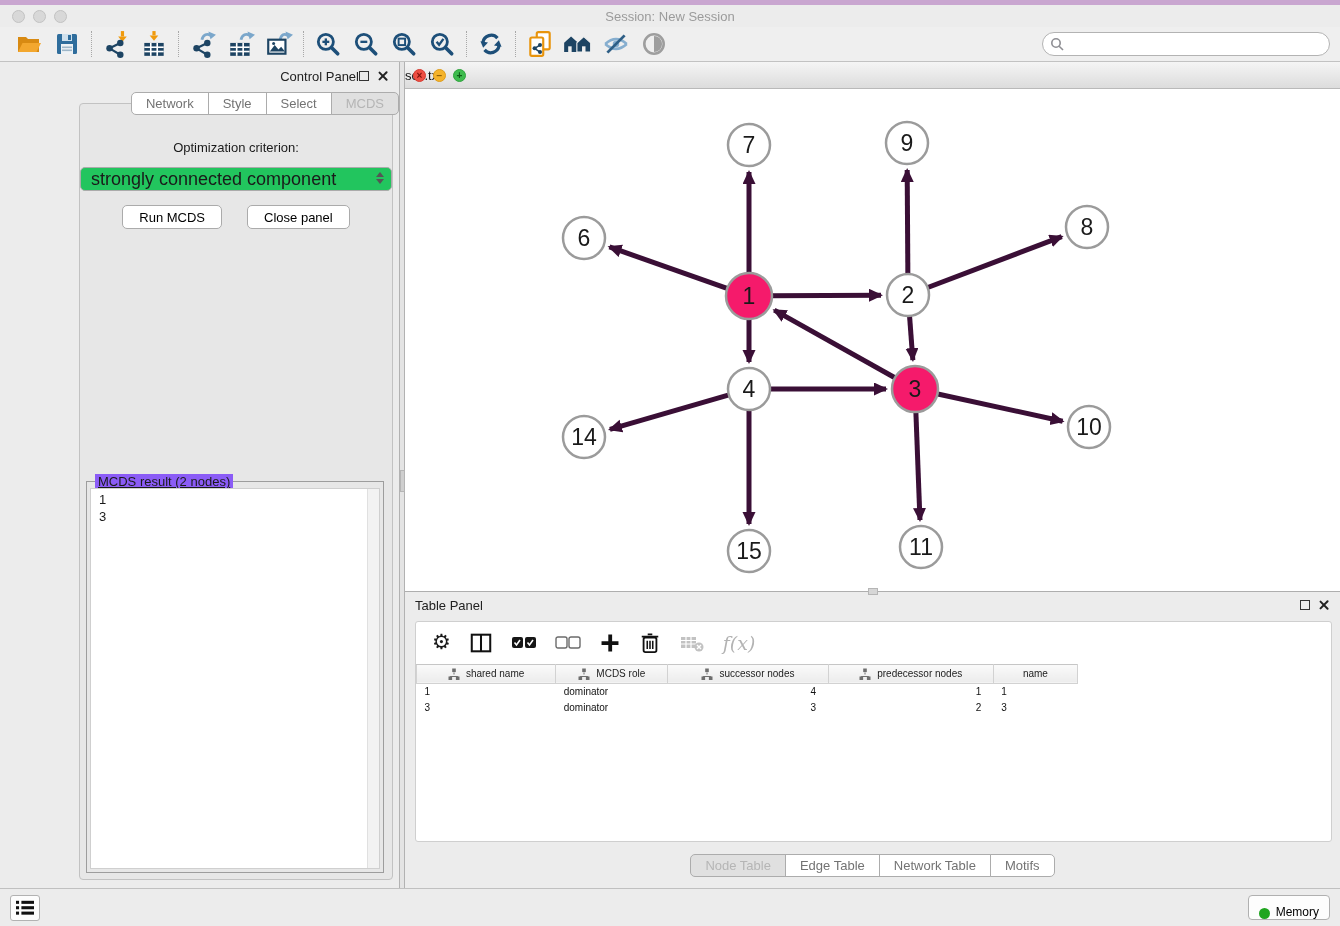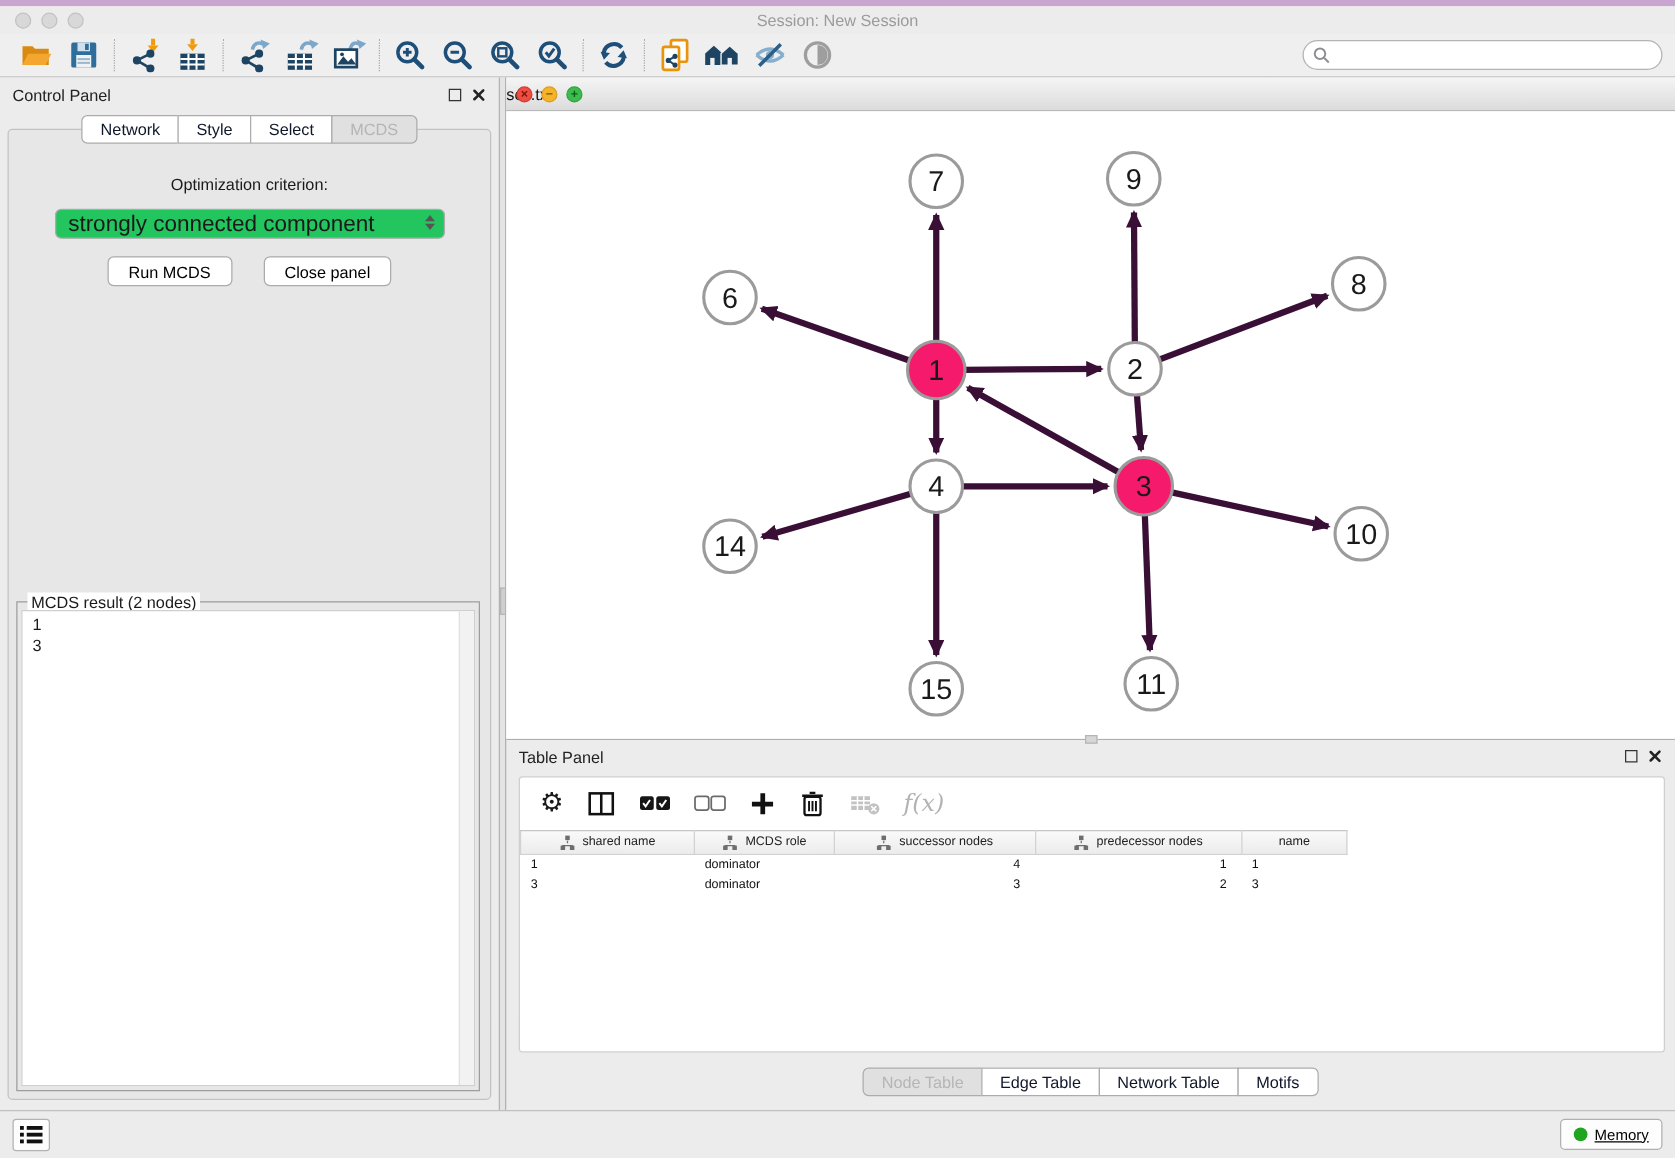--- a/index.html
+++ b/index.html
@@ -18,46 +18,46 @@
   .tb-btn { width:38px; height:30px; display:flex; align-items:center; justify-content:center; flex:0 0 auto; }
   .tb-sep { width:1px; height:26px; border-left:1px dotted #a8a8a8; margin:0 5px; flex:0 0 auto; }
   .search-wrap { margin-left:auto; position:relative; }
   .search-wrap input { width:288px; height:24px; border:1px solid #b3b3b3; border-radius:12px; background:#fff; padding:0 10px 0 26px; font-size:12px; outline:none; }
   .search-wrap svg { position:absolute; left:8px; top:5px; }
 
   
   .workspace { display:flex; height:826px; }
 
   
-  .control-panel { width:400px; display:flex; flex-direction:column; background:#ececec; border-right:1px solid #b2b2b2; }
+  .control-panel { width:400px; display:flex; flex-direction:column; background:#ececec; border-right:1px solid #b2b2b2;align-items:flex-end; }
   .panel-header { height:28px; display:flex; align-items:center; padding:0 10px; }
   .panel-header .ph-title { font-size:13px; color:#222; }
   .ph-icons { margin-left:auto; display:flex; gap:8px; align-items:center; }
   .float-ico { width:10px; height:10px; border:1.6px solid #333; display:inline-block; }
   .close-ico { width:12px; height:12px; display:inline-block; position:relative; }
   .close-ico:before,.close-ico:after{ content:""; position:absolute; left:5px; top:0; width:2.4px; height:12px; background:#222; border-radius:1px;}
   .close-ico:before{ transform:rotate(45deg);} .close-ico:after{ transform:rotate(-45deg);}
 
   .cp-tabs { display:flex; justify-content:center; margin:2px 0 0 0; position:relative; z-index:2; }
-  .tab-btn { height:23px; padding:0 14px; background:#fff; border:1px solid #acacac; font-size:13px; line-height:21px; color:#0f172a; margin-left:-1px; }
+  .tab-btn { height:23px; padding:0 14px; background:#fff; border:1px solid #acacac; font-size:13px; line-height:21px; color:#737373; margin-left:-1px; }
   .tab-btn.first { border-radius:5px 0 0 5px; margin-left:0; }
   .tab-btn.last { border-radius:0 5px 5px 0; }
   .tab-btn.active { background:#e0e0e0; color:#b5b5b5; }
   .cp-content { flex:1; margin:-12px 6px 8px 6px; padding-top:12px; border:1px solid #c2c2c2; border-radius:4px; background:#e7e7e7; position:relative; }
   .opt-label { text-align:center; margin-top:24px; font-size:13px; }
   .combo { width:312px; height:24px; margin:12px auto 0 auto; background:#22c55e; border:1px solid #ababab; border-radius:5px; display:flex; align-items:center; padding-left:10px; position:relative; font-size:18px; }
   .combo .stepper { position:absolute; right:7px; top:4px; display:flex; flex-direction:column; gap:2px; }
   .combo .stepper i { width:0; height:0; border-left:4px solid transparent; border-right:4px solid transparent; display:block; }
   .combo .stepper i.up { border-bottom:5px solid #555; }
   .combo .stepper i.down { border-top:5px solid #555; }
   .btn-row { display:flex; justify-content:center; gap:25px; margin-top:14px; }
   .push-btn { height:24px; padding:0 16px; background:#fff; border:1px solid #ababab; border-radius:5px; font-size:13px; font-family:"Liberation Sans",sans-serif; }
 
   .mcds-fieldset { position:absolute; left:6px; right:8px; top:377px; bottom:6px; border:1px solid #9d9d9d; background:#e7e7e7; padding:2px; }
-  .mcds-legend { position:absolute; top:-8px; left:8px; background:#ffffff; padding:0 3px; font-size:13px; }
+  .mcds-legend { position:absolute; top:-8px; left:8px; background:#8b5cf6; padding:0 3px; font-size:13px;text-decoration:underline; }
   .mcds-box { position:absolute; left:3px; right:3px; top:6px; bottom:3px; background:#fff; border:1px solid #cfcfcf; overflow:hidden; }
   .mcds-lines { padding:2px 8px; font-size:13px; line-height:17px; }
   .mcds-scroll { position:absolute; right:0; top:0; bottom:0; width:12px; background:#f2f2f2; border-left:1px solid #e0e0e0; }
 
   
   .vsplit { width:5px; background:#e4e4e4; position:relative; border-right:1px solid #b2b2b2; }
   .vsplit .grip { position:absolute; top:408px; left:0; width:5px; height:22px; background:#cfcfcf; border:1px solid #b5b5b5; }
 
   
   .right-area { flex:1; display:flex; flex-direction:column; min-width:0; }
@@ -82,21 +82,21 @@
   table.node-table { border-collapse:collapse; table-layout:fixed; width:662px; font-size:10px; }
   table.node-table th { background:linear-gradient(#fafafa,#ececec); border:1px solid #d2d2d2; border-top:1px solid #c6c6c6; font-weight:normal; height:19px; text-align:center; color:#222; }
   table.node-table th .th-inner { display:flex; align-items:center; justify-content:center; gap:6px; }
   table.node-table td { height:16px; padding:0 8px; border:none; color:#111; }
   table.node-table td.num { text-align:right; padding-right:12px; }
   .tp-tabs { height:48px; display:flex; justify-content:center; align-items:center; }
 
   
   .status-bar { height:38px; border-top:1px solid #c0c0c0; background:#ececec; display:flex; align-items:center; padding:0 10px; }
   .list-btn { width:30px; height:26px; background:#fdfdfd; border:1px solid #b2b2b2; border-radius:3px; display:flex; align-items:center; justify-content:center; }
-  .memory-btn { margin-left:auto; height:25px; background:#fdfdfd; border:1px solid #b0b0b0; border-radius:4px; display:flex; align-items:center; gap:6px; padding:0 10px; font-size:12px;text-decoration:underline; }
+  .memory-btn { margin-left:auto; height:25px; background:#fdfdfd; border:1px solid #b0b0b0; border-radius:4px; display:flex; align-items:flex-end; gap:6px; padding:0 10px; font-size:12px; }
   .green-dot { width:11px; height:11px; border-radius:50%; background:#1fa51f; display:inline-block; }
 </style>
 </head>
 <body>
 
 <div class="top-accent"></div>
 <div class="titlebar">
   <div class="traffic">
     <span></span>
     <span></span>

